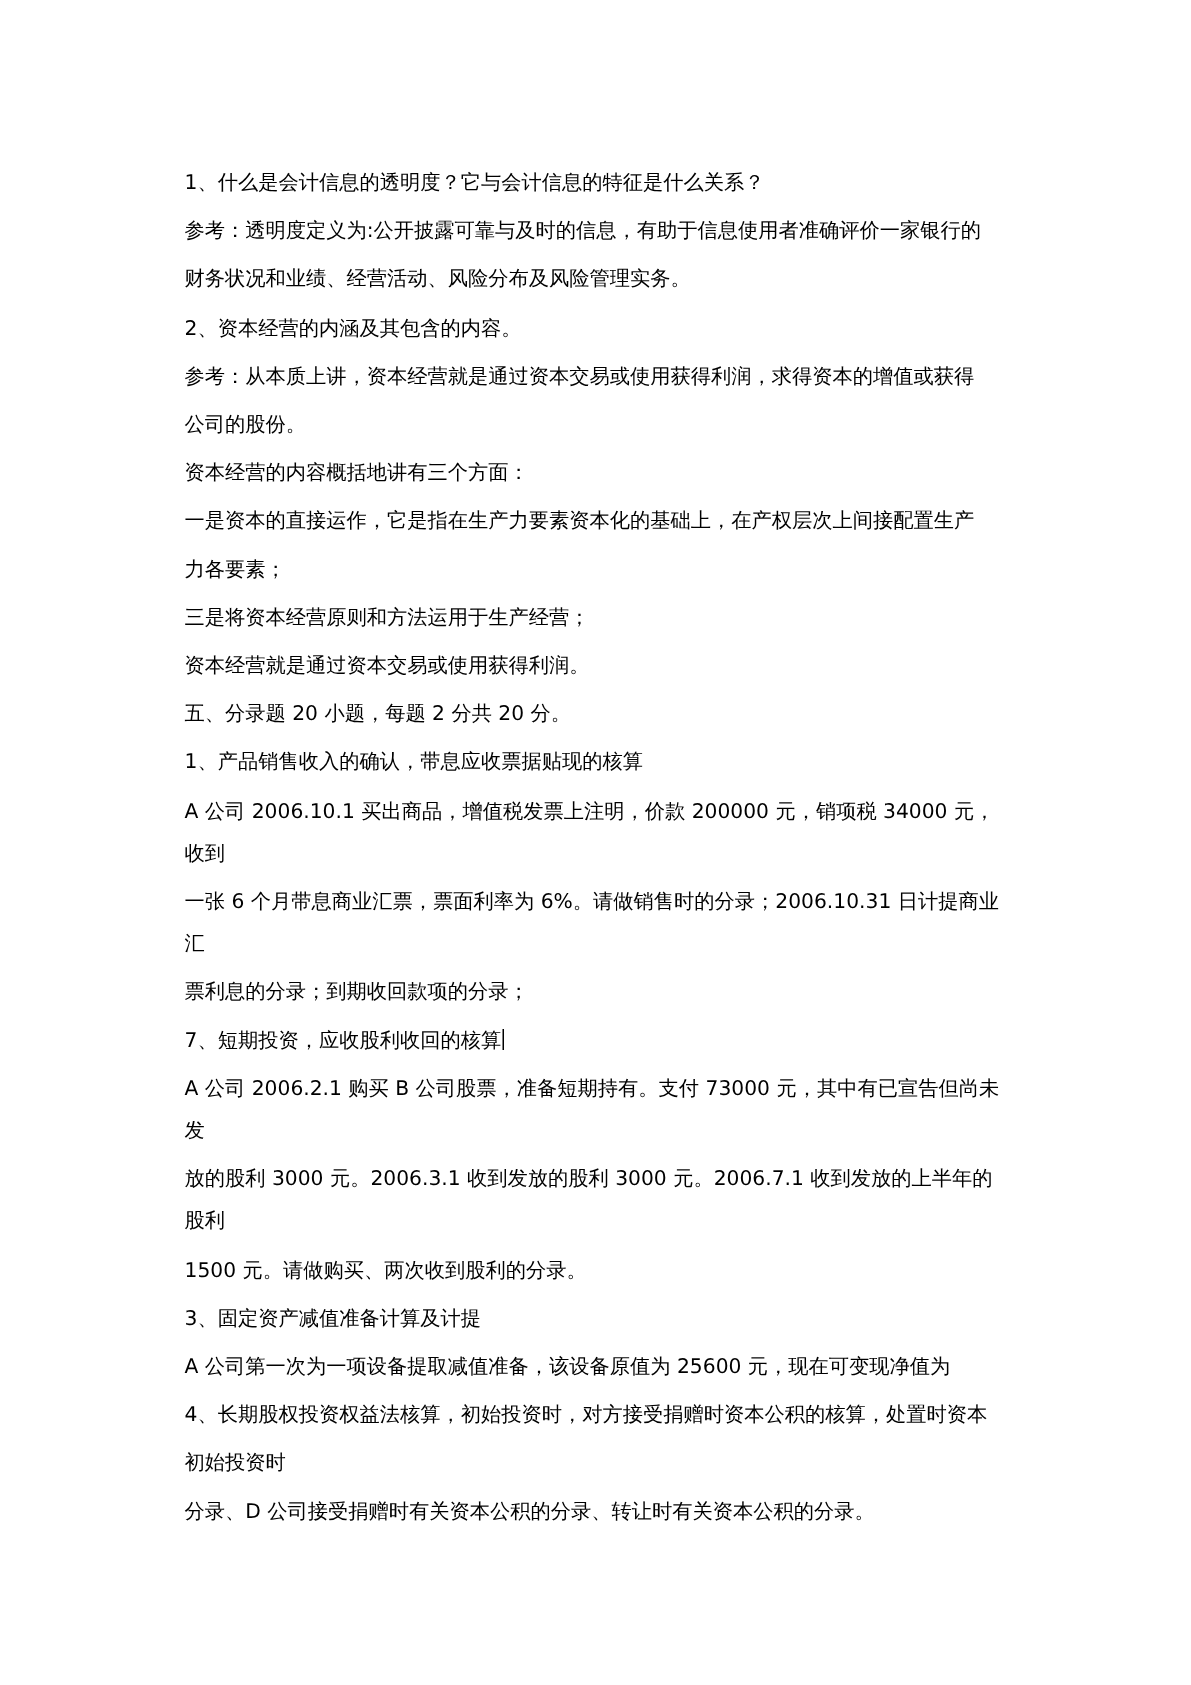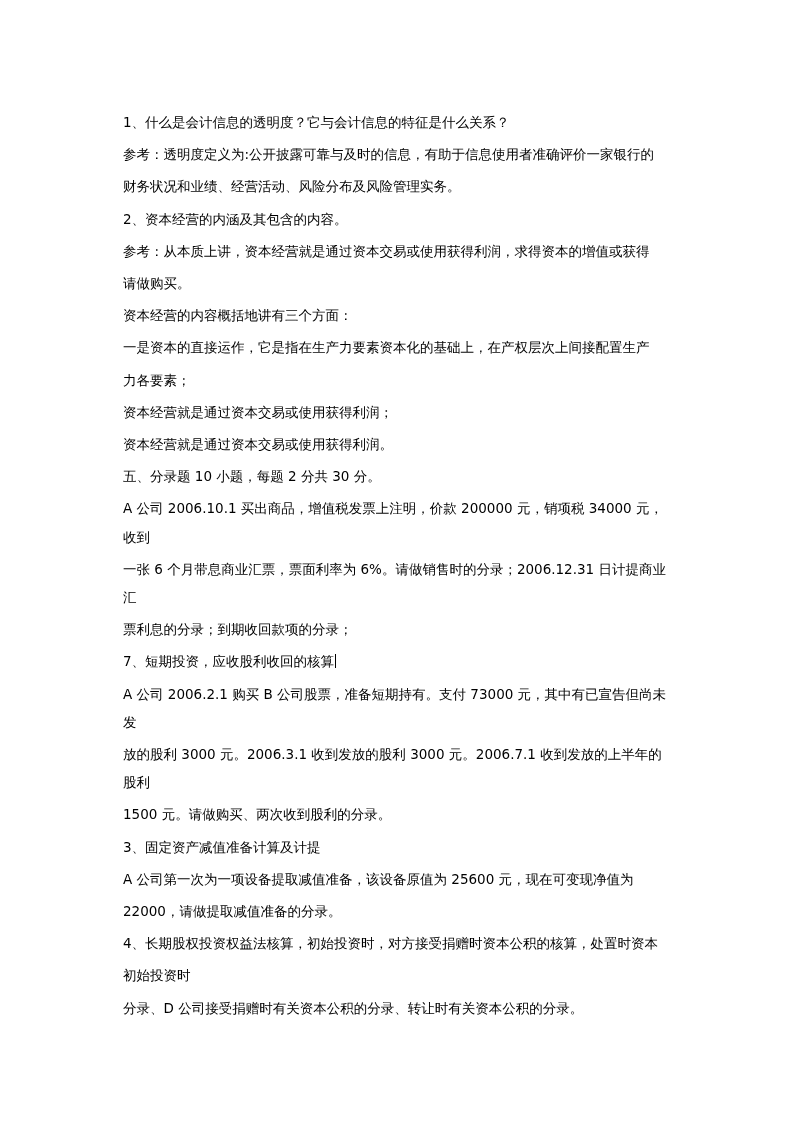--- a/index.html
+++ b/index.html
@@ -19,33 +19,33 @@
 </style>
 </head>
 <body>
 
 <div class="page">
   <p>1、什么是会计信息的透明度？它与会计信息的特征是什么关系？</p>
   <p>参考：透明度定义为:公开披露可靠与及时的信息，有助于信息使用者准确评价一家银行的</p>
   <p>财务状况和业绩、经营活动、风险分布及风险管理实务。</p>
   <p>2、资本经营的内涵及其包含的内容。</p>
   <p>参考：从本质上讲，资本经营就是通过资本交易或使用获得利润，求得资本的增值或获得</p>
-  <p>请做购买。</p>
+  <p>公司的股份。</p>
   <p>资本经营的内容概括地讲有三个方面：</p>
   <p>一是资本的直接运作，它是指在生产力要素资本化的基础上，在产权层次上间接配置生产</p>
   <p>力各要素；</p>
-  <p>资本经营就是通过资本交易或使用获得利润；</p>
+  <p>三是将资本经营原则和方法运用于生产经营；</p>
   <p>资本经营就是通过资本交易或使用获得利润。</p>
-  <p>五、分录题 10 小题，每题 2 分共 30 分。</p>
+  <p>五、分录题 20 小题，每题 2 分共 20 分。</p>
+  <p>1、产品销售收入的确认，带息应收票据贴现的核算</p>
   <p>A 公司 2006.10.1 买出商品，增值税发票上注明，价款 200000 元，销项税 34000 元，收到</p>
-  <p>一张 6 个月带息商业汇票，票面利率为 6%。请做销售时的分录；2006.12.31 日计提商业汇</p>
+  <p>一张 6 个月带息商业汇票，票面利率为 6%。请做销售时的分录；2006.10.31 日计提商业汇</p>
   <p>票利息的分录；到期收回款项的分录；</p>
   <p><span>7、短期投资，应收股利收回的核算</span><span class="cursor"></span></p>
   <p>A 公司 2006.2.1 购买 B 公司股票，准备短期持有。支付 73000 元，其中有已宣告但尚未发</p>
   <p>放的股利 3000 元。2006.3.1 收到发放的股利 3000 元。2006.7.1 收到发放的上半年的股利</p>
   <p>1500 元。请做购买、两次收到股利的分录。</p>
   <p>3、固定资产减值准备计算及计提</p>
   <p>A 公司第一次为一项设备提取减值准备，该设备原值为 25600 元，现在可变现净值为</p>
-  <p>22000，请做提取减值准备的分录。</p>
   <p>4、长期股权投资权益法核算，初始投资时，对方接受捐赠时资本公积的核算，处置时资本</p>
   <p>初始投资时</p>
   <p>分录、D 公司接受捐赠时有关资本公积的分录、转让时有关资本公积的分录。</p>
 </div>
 
 </body></html>

